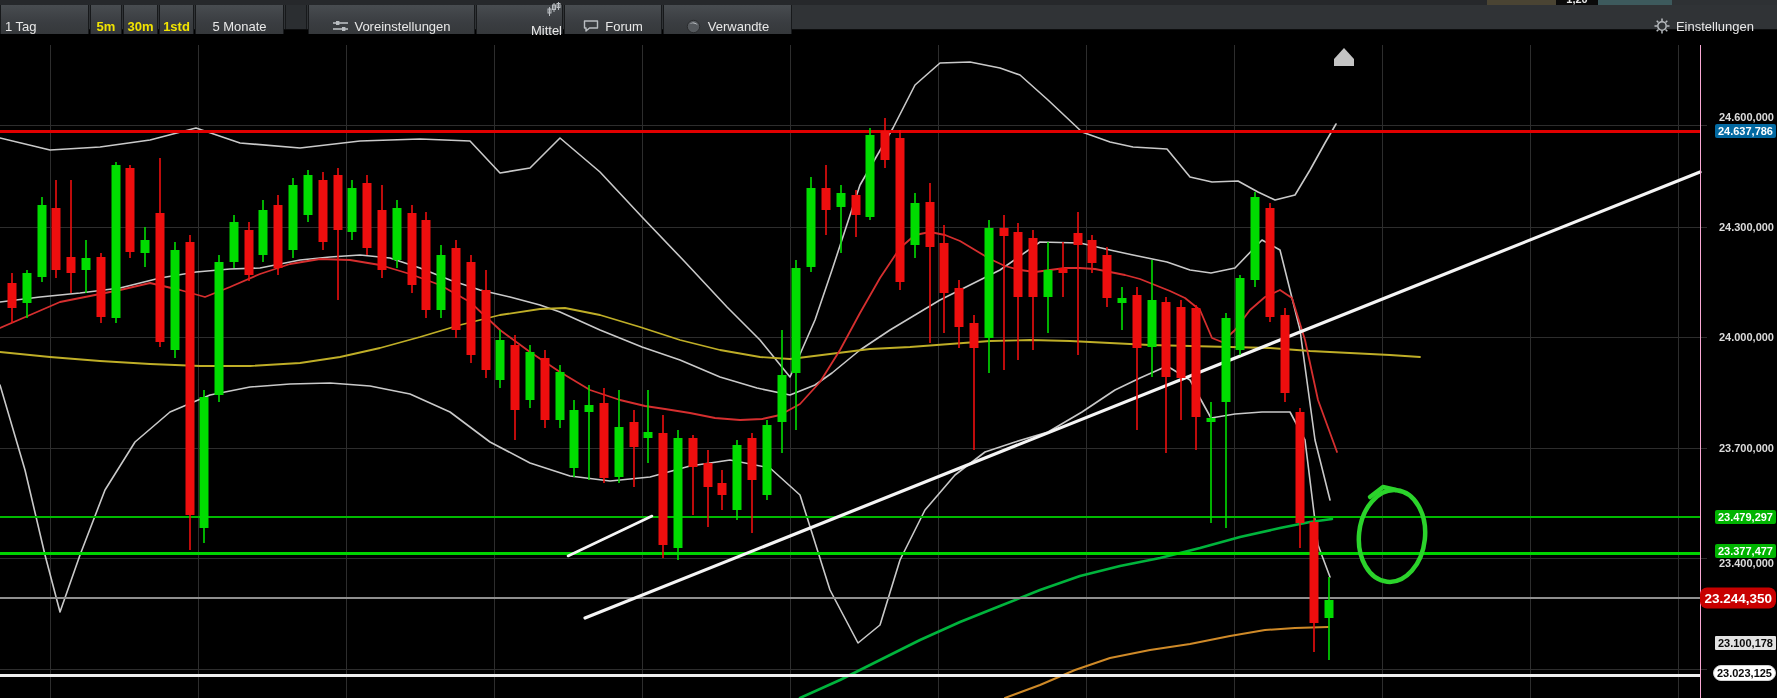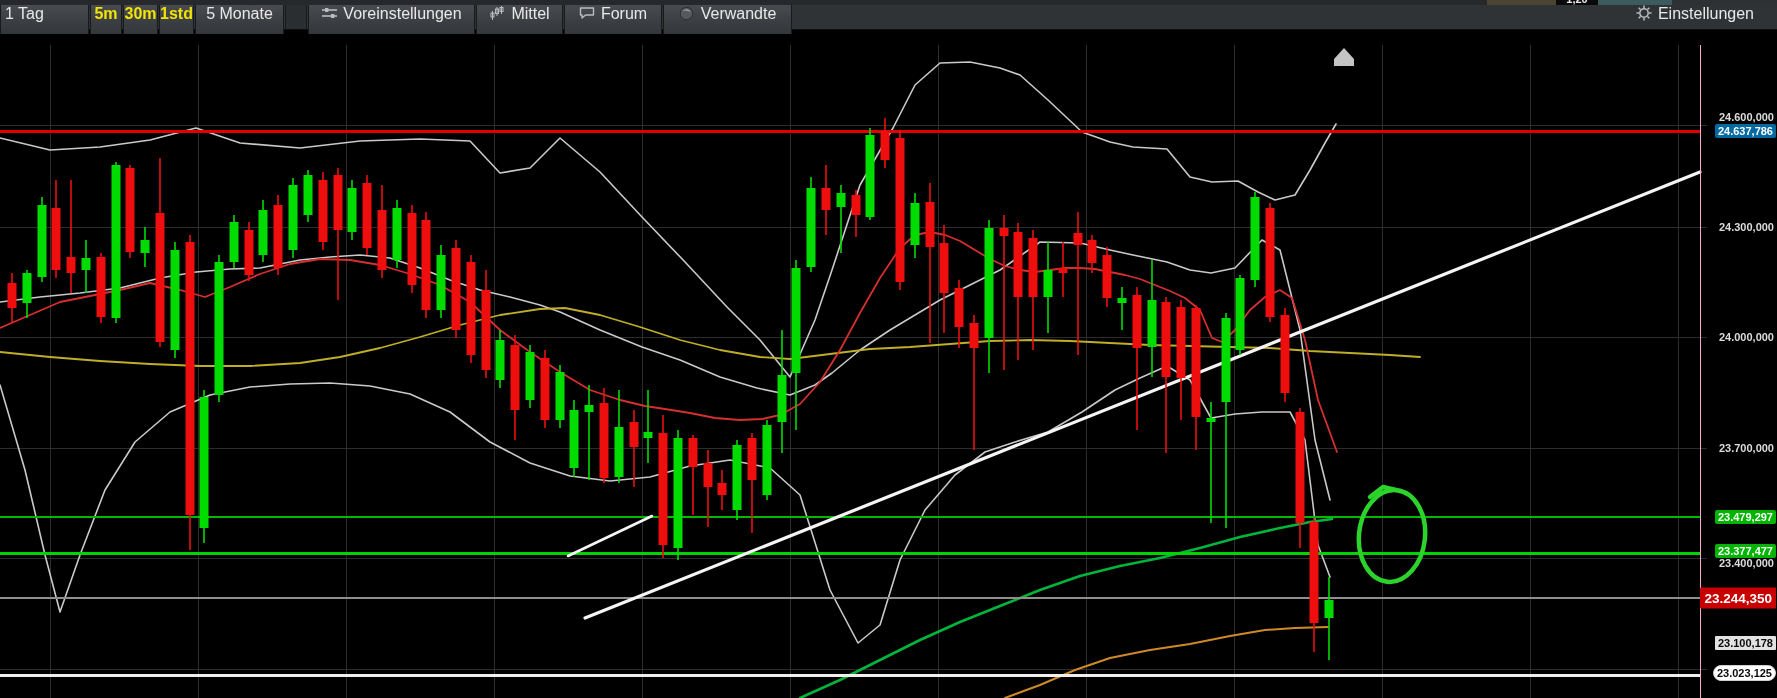--- a/index.html
+++ b/index.html
@@ -9,22 +9,22 @@
   
   #top-strip{position:absolute;left:0;top:0;width:1777px;height:5px;background:#26282b;overflow:hidden;}
   .strip-seg{position:absolute;top:0;height:5px;}
   #strip-frag{position:absolute;left:1556px;top:-7px;width:42px;height:12px;color:#e8e8e8;
     font-size:11px;font-weight:bold;text-align:center;background:#0a0a0a;}
 
   
   #toolbar{position:absolute;left:0;top:5px;width:1777px;height:25px;background:#303336;
     border-bottom:1px solid #0c0d0e;box-sizing:border-box;}
   .tbtn{position:absolute;top:0;height:29px;background:linear-gradient(#484c50,#3a3d41 60%,#35383b);
-    border-left:1px solid #17191b;border-right:1px solid #17191b;color:#e8e8e8;font-size:16px;
-    display:flex;align-items:flex-start;justify-content:center;box-sizing:border-box;gap:6px;cursor:pointer;
+    border-left:1px solid #17191b;border-right:1px solid #17191b;color:#e8e8e8;font-size:13px;
+    display:flex;align-items:flex-end;justify-content:center;box-sizing:border-box;gap:6px;cursor:pointer;
     white-space:nowrap;}
   .tbtn.yellow{color:#f2e400;font-weight:bold;}
   .tbtn .ico{display:inline-flex;align-items:center;justify-content:center;width:16px;height:16px;}
   #btn-einstellungen{background:none;border:none;}
   .tspacer{position:absolute;top:0;height:24px;background:#2b2e31;border-left:1px solid #17191b;border-right:1px solid #17191b;box-sizing:border-box;}
 
   
   #date-axis{position:absolute;left:0;top:30px;width:1777px;height:15px;background:#000;}
   .date-label{position:absolute;top:1px;transform:translateX(-50%);color:#e3e3e3;font-size:11px;font-weight:bold;white-space:nowrap;}
 
@@ -32,21 +32,21 @@
   #chart-wrap{position:absolute;left:0;top:45px;width:1777px;height:653px;background:#000;}
   #chart-svg{position:absolute;left:0;top:0;}
 
   
   #price-axis{position:absolute;left:1700px;top:45px;width:77px;height:653px;border-left:1px solid #f9a8d4;box-sizing:border-box;}
   .ptick{position:absolute;right:3px;transform:translateY(-50%);color:#dcdcdc;font-size:11px;font-weight:bold;white-space:nowrap;}
   .pbadge{position:absolute;right:1px;transform:translateY(-50%);font-size:11px;font-weight:bold;
     padding:1px 3px;border-radius:2px;white-space:nowrap;}
   .pbadge.red{background:#0369a1;color:#fff;}
   .pbadge.green{background:#00b400;color:#fff;}
-  .pbadge.red-big{background:#c80000;color:#fff;font-size:13.5px;padding:3px 4px;border-radius:1px;}
+  .pbadge.red-big{background:#c80000;color:#fff;font-size:13.5px;padding:3px 4px;border-radius:7px;}
   .pbadge.light{background:#e2e2e2;color:#0a0a0a;border-radius:1px;margin-left:28px;}
   .pbadge.white-round{background:#fff;color:#0a0a0a;border:1px solid #cfcfcf;border-radius:8px;}
 </style>
 </head>
 <body>
 
 <div id="app">
 
   <div id="top-strip">
       <div class="strip-seg" style="left: 1672px; width: 105px; background: rgb(46, 49, 52);"></div>
@@ -78,21 +78,21 @@
             <g stroke="#b9bdc1" stroke-width="1.6" fill="#b9bdc1">
           <line x1="0" y1="4" x2="15" y2="4"></line>
               <rect x="3" y="2" width="3.4" height="4" stroke="none"></rect>
           <line x1="0" y1="10" x2="15" y2="10"></line>
               <rect x="9" y="8" width="3.4" height="4" stroke="none"></rect>
         </g>
           </svg>
       </span>
       <span>Voreinstellungen</span>
     </div>
-    <div class="tbtn" style="left:476px;width:87px;">
+    <div class="tbtn" style="left:476px;width:87px;flex-direction:column;">
       <span class="ico">
         <svg width="14" height="15" viewBox="0 0 14 15">
             <g stroke="#b9bdc1" stroke-width="1" fill="none">
           <line x1="2.5" y1="5" x2="2.5" y2="14"></line>
               <rect x="1" y="7" width="3" height="4"></rect>
           <line x1="7" y1="1" x2="7" y2="10"></line>
               <rect x="5.5" y="3" width="3" height="4.5"></rect>
           <line x1="11.5" y1="0" x2="11.5" y2="8"></line>
               <rect x="10" y="1.5" width="3" height="4"></rect>
         </g>

